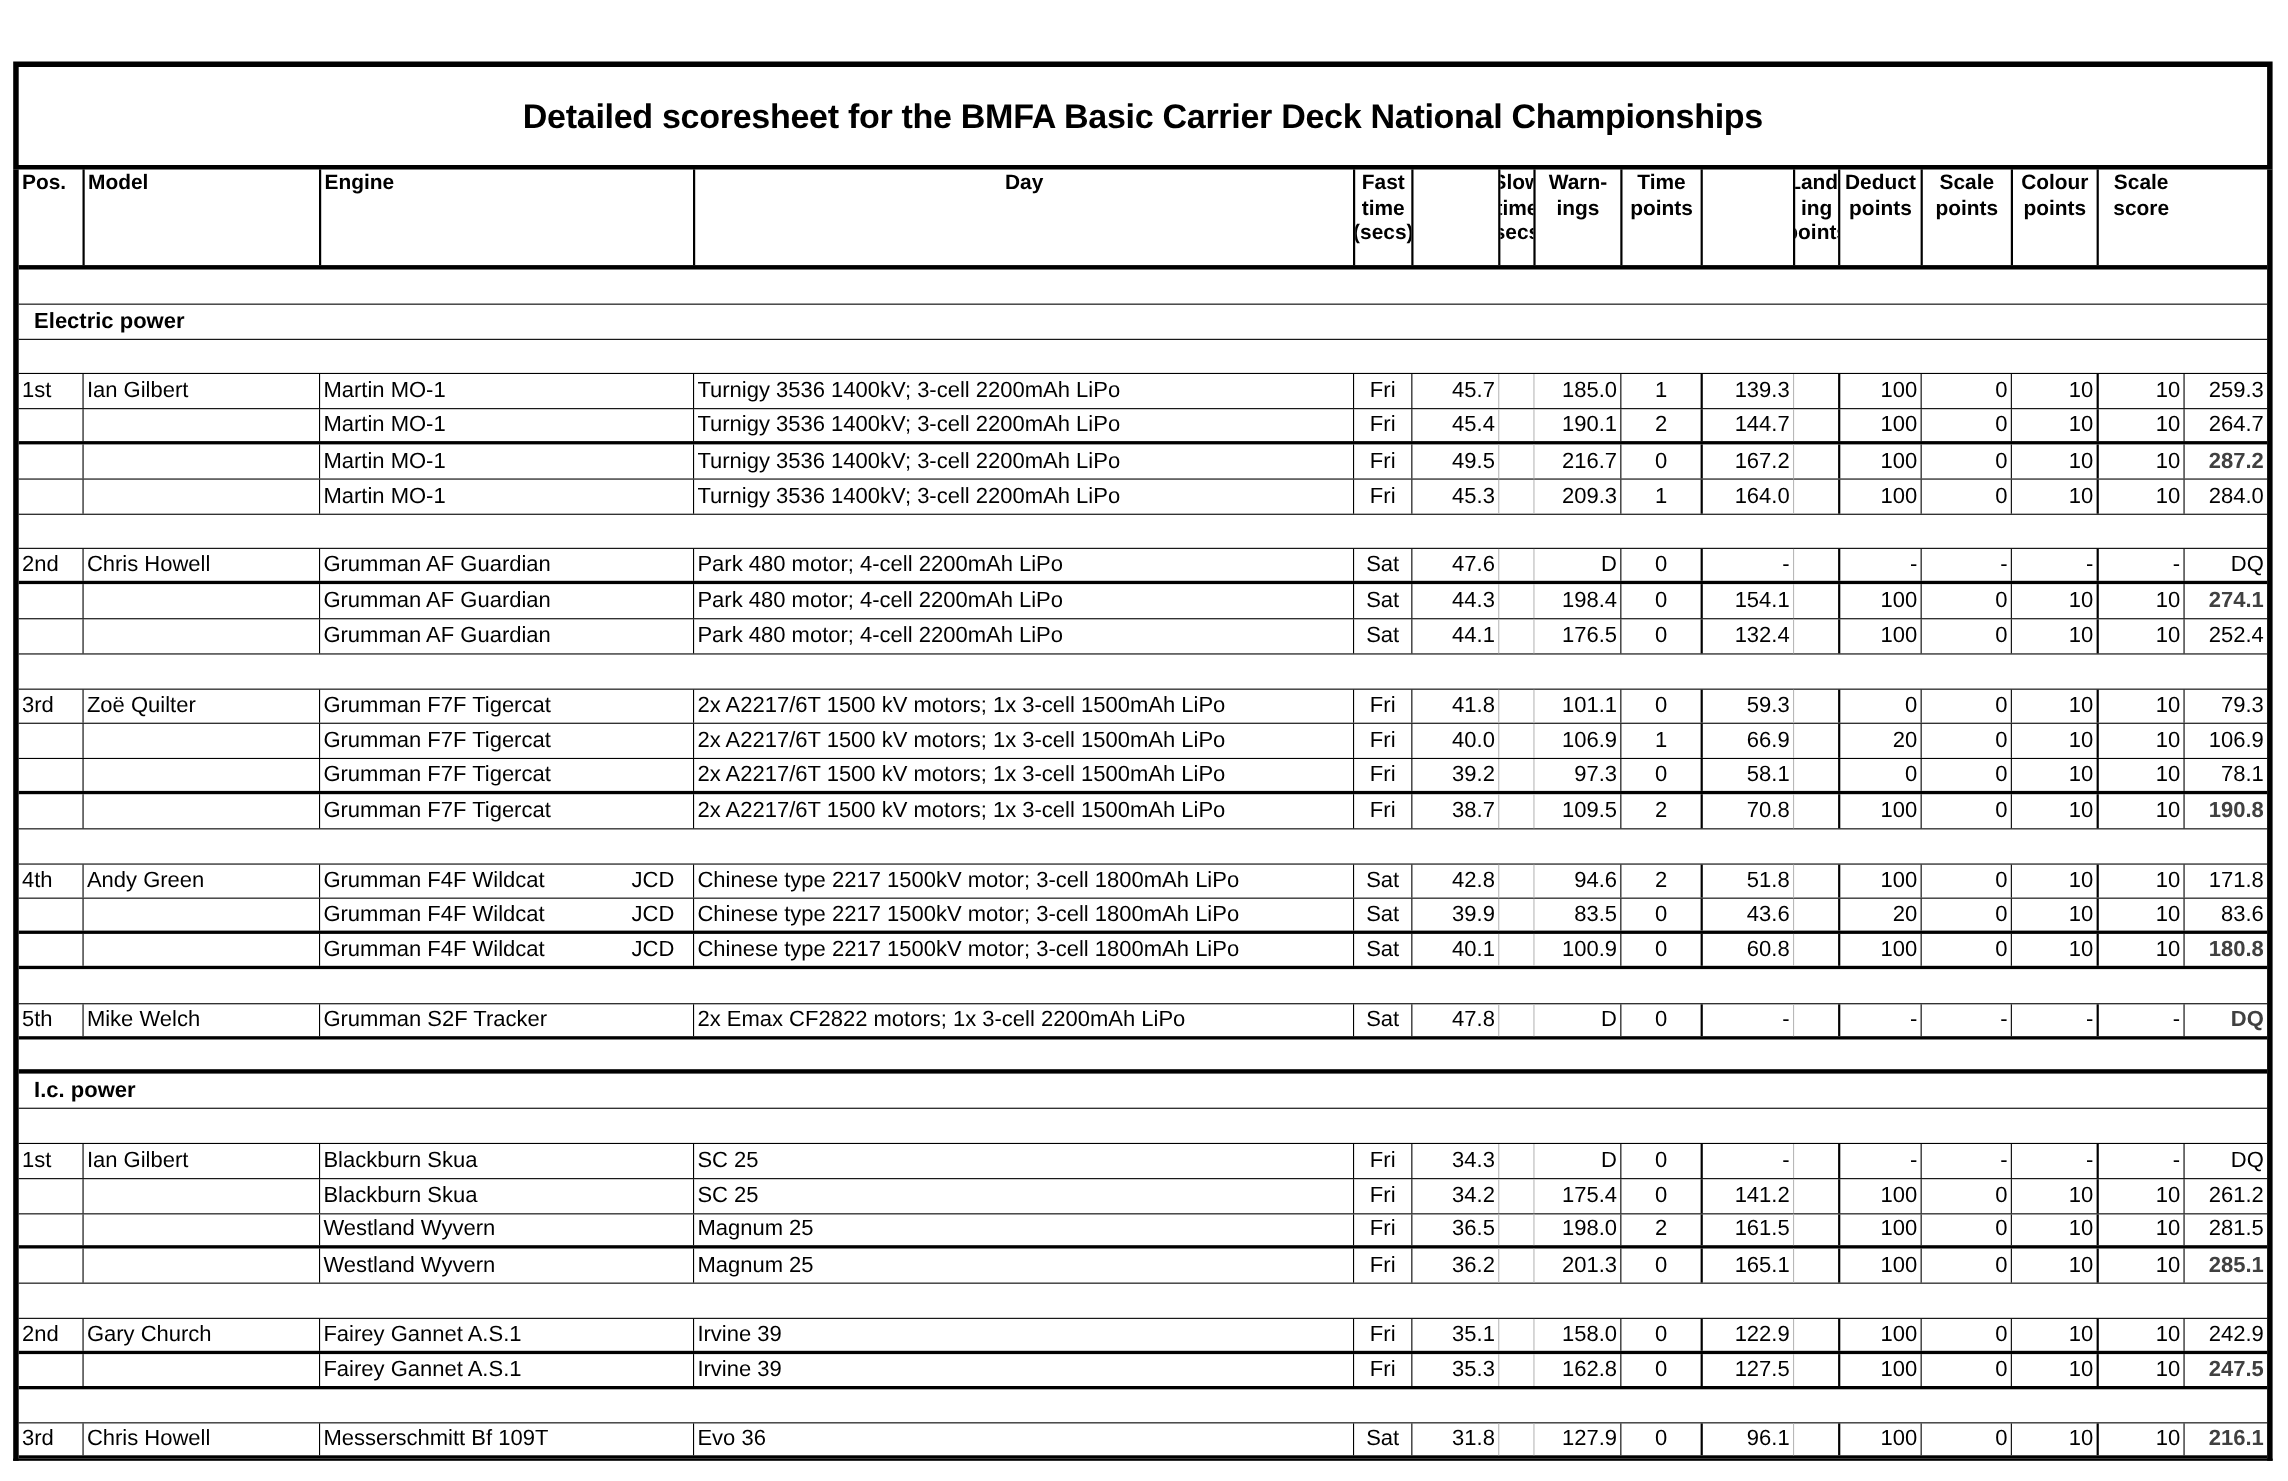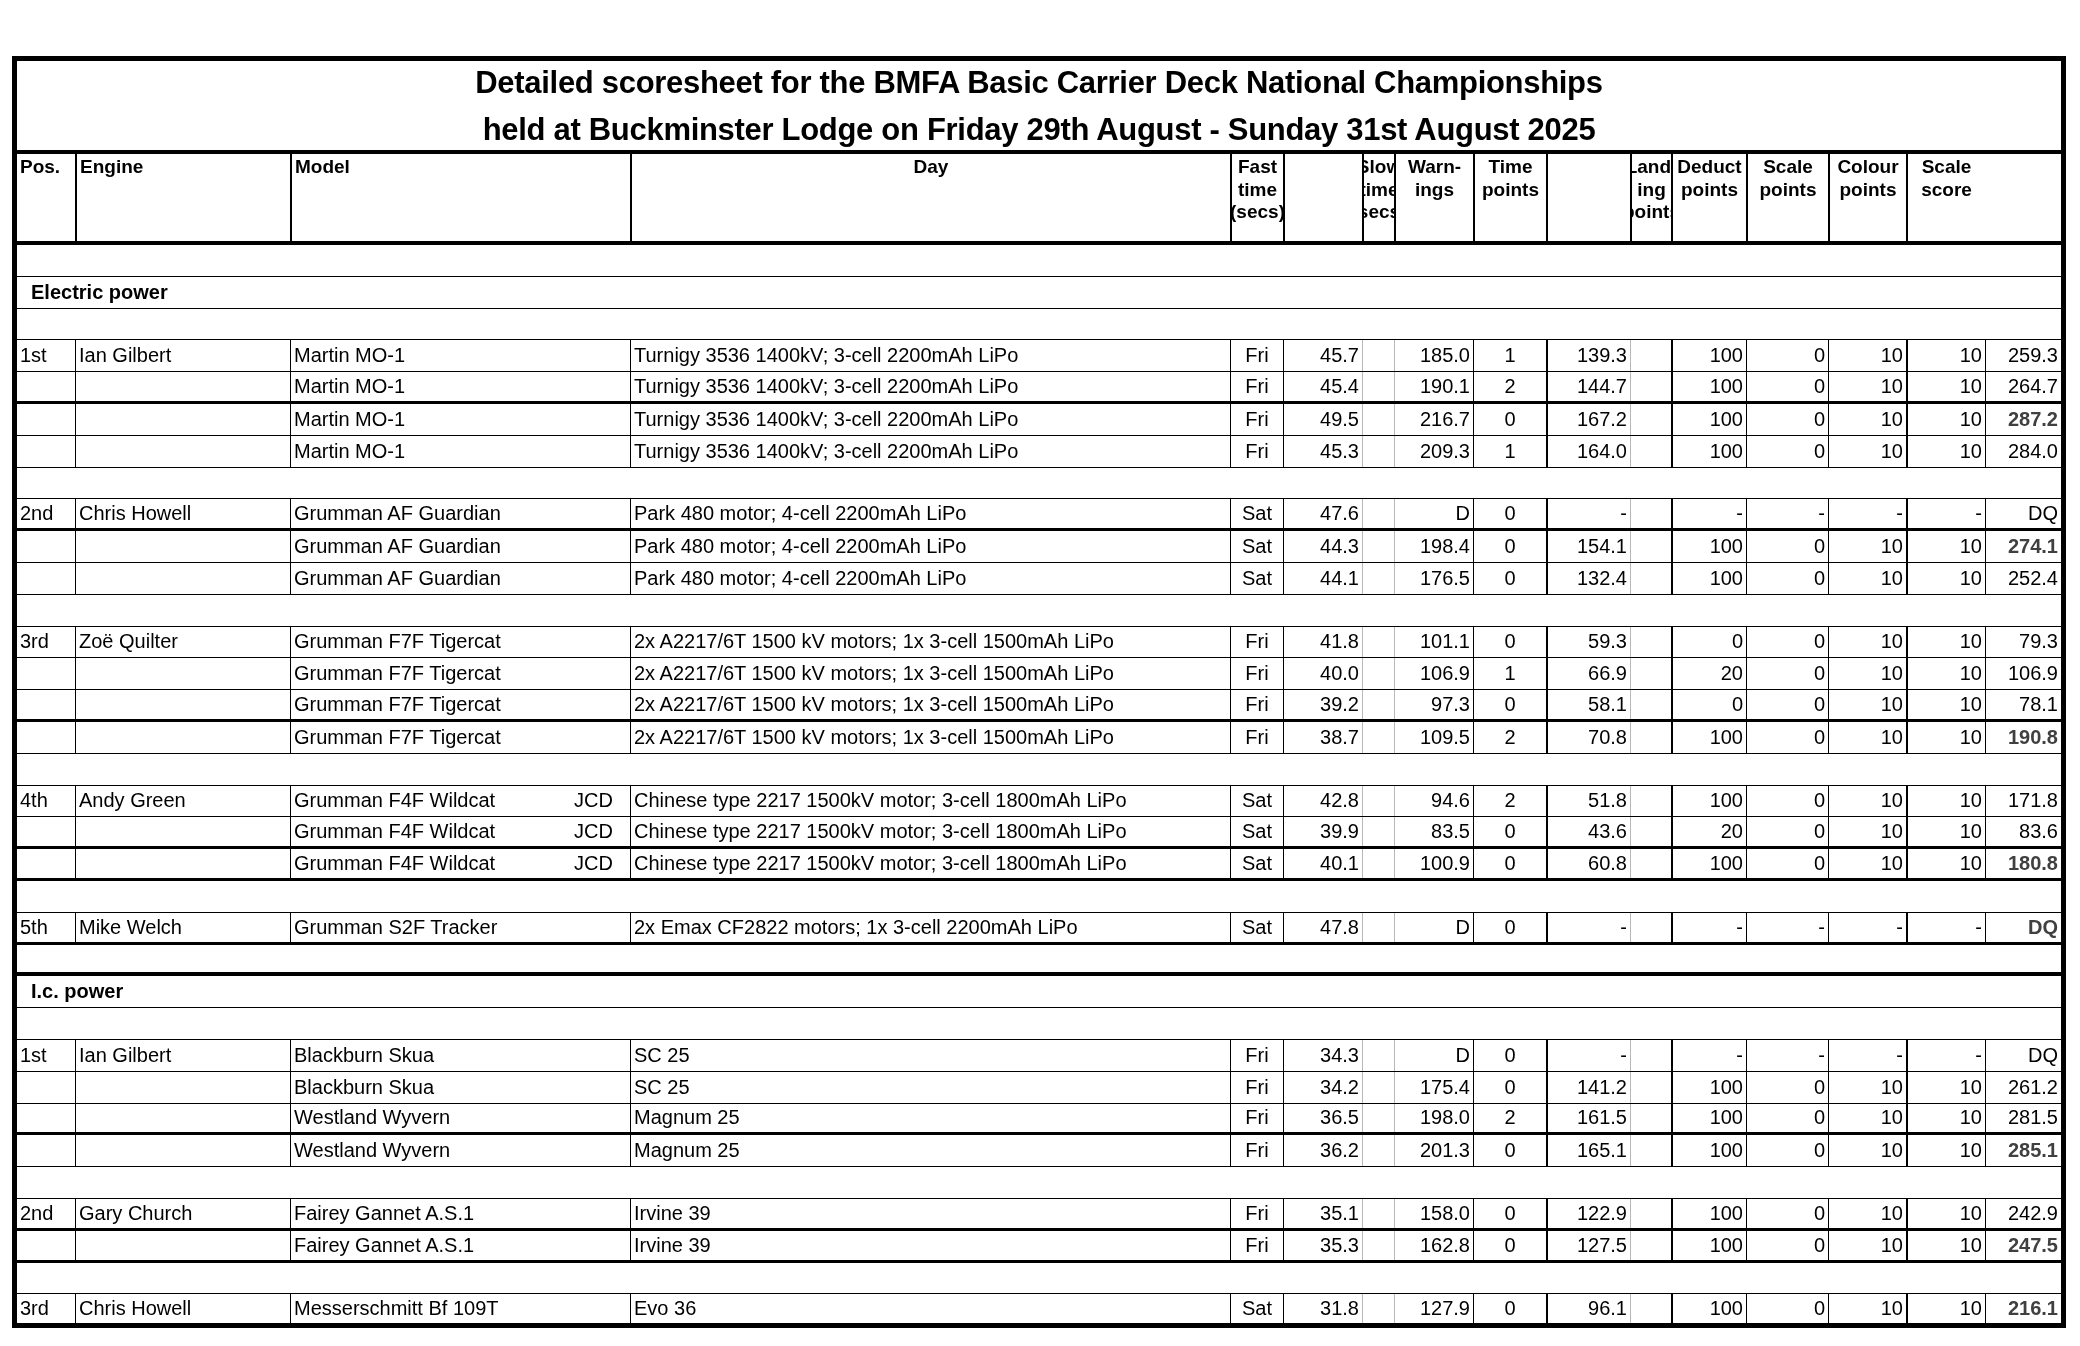--- a/index.html
+++ b/index.html
@@ -33,27 +33,26 @@
   .best { color:#404040; font-weight:bold; }
   .model-cell { justify-content:space-between; }
   .jcd { font-weight:normal; margin-right:14px; }
 </style>
 </head>
 <body>
 
 <div id="sheet">
   <div class="title">
     <span>Detailed scoresheet for the BMFA Basic Carrier Deck National Championships</span>
-    <span>held at Buckminster Lodge on Friday 29th August - Sunday 31st August 2025</span>
   </div>
   <div class="body-wrap" id="body-wrap">
     <div class="row header">
       <div class="left">Pos.</div>
+      <div class="left">Model</div>
       <div class="left">Engine</div>
-      <div class="left">Model</div>
       <div>Day</div>
       <div>Fast time (secs)</div>
       <div></div>
       <div>Slow time (secs)</div>
       <div>Warn- ings</div>
       <div>Time points</div>
       <div></div>
       <div>Land- ing points</div>
       <div>Deduct points</div>
       <div>Scale points</div>

